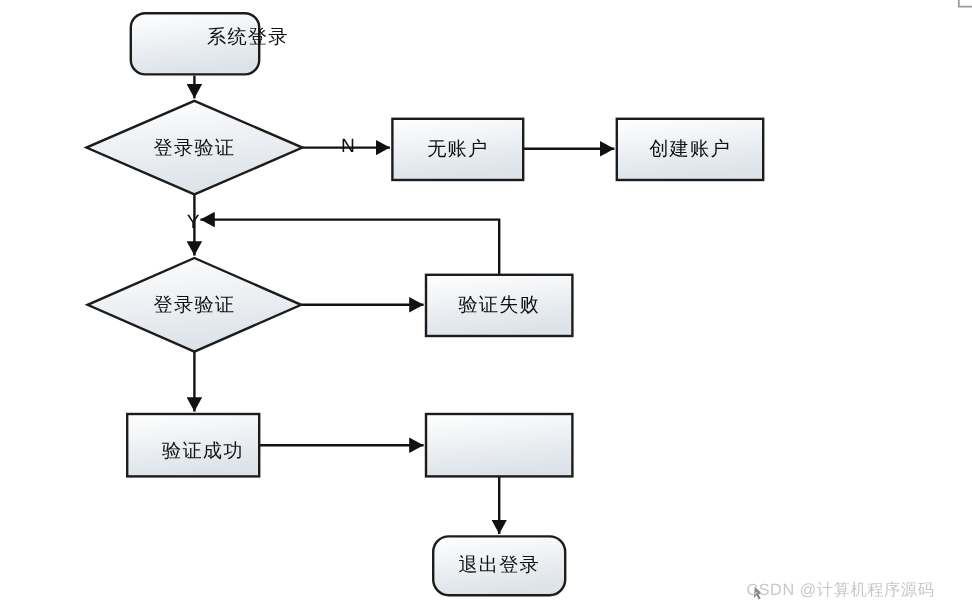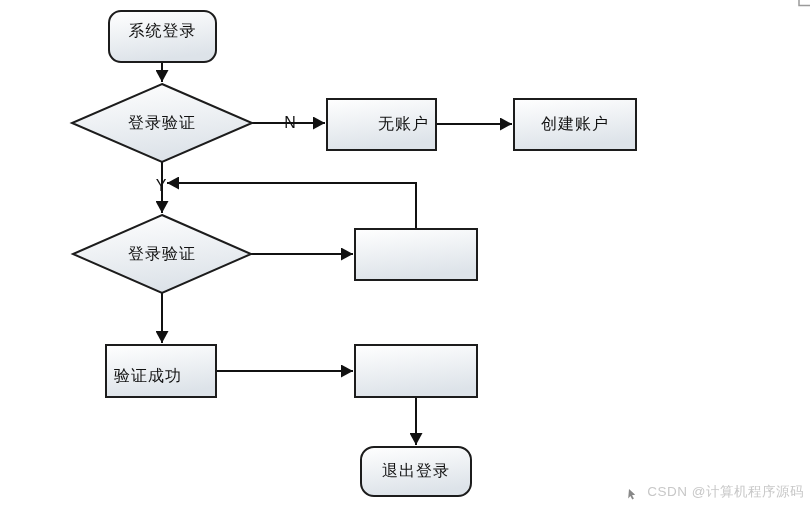--- a/index.html
+++ b/index.html
@@ -34,21 +34,20 @@
   }
   .watermark {
     position: absolute;
     left: 622px;
     top: 483px;
     width: 182px;
     height: 18px;
     font-size: 13.5px;
     color: #c8c8c8;
     letter-spacing: 0.5px;
-    text-align: right;
     white-space: nowrap;
   }
 </style>
 </head>
 <body>
 
 <div class="stage">
 
   <svg width="810" height="507" viewBox="0 0 810 507">
     <defs>
@@ -83,32 +82,33 @@
       <rect x="106" y="345" width="110" height="52"></rect>
       <rect x="355" y="345" width="122" height="52"></rect>
       <rect x="361" y="447" width="110" height="49" rx="13" ry="13"></rect>
     </g>
 
     <polyline points="799,0 799,5.5 810,5.5" stroke="#9b9b9b" stroke-width="1.5" fill="none"></polyline>
 
     <path d="M629,489 l6.2,5.8 l-3.2,0.4 l1.9,3.4 l-1.6,0.9 l-1.9,-3.4 l-2.2,2.4 z" fill="#888888"></path>
   </svg>
 
-  <div class="label" style="left:108px; top:10px; width:109px; height:42px;">系统登录</div>
+  <div class="label" style="left:108px; top:10px; width:109px; height:42px;padding-left:44px;">系统登录</div>
 
   <div class="label" style="left:72px; top:84px; width:180px; height:78px;">登录验证</div>
 
-  <div class="label" style="left:326px; top:98px; width:111px; height:53px;margin-left:22px;">无账户</div>
+  <div class="label" style="left:326px; top:98px; width:111px; height:53px;">无账户</div>
 
   <div class="label" style="left:73px; top:215px; width:178px; height:78px;">登录验证</div>
 
   <div class="label" style="left:513px; top:98px; width:124px; height:53px;">创建账户</div>
 
+  <div class="label" style="left:354px; top:228px; width:124px; height:53px;">验证失败</div>
 
-  <div class="label" style="left:92px; top:344px; width:112px; height:64px;">验证成功</div>
+  <div class="label" style="left:113px; top:344px; width:112px; height:64px;">验证成功</div>
 
 
   <div class="label" style="left:360px; top:446px; width:112px; height:51px;">退出登录</div>
 
   <div class="edge-label" style="left:280px; top:113px; width:20px; height:20px;">N</div>
 
   <div class="edge-label" style="left:151px; top:176px; width:20px; height:20px;">Y</div>
 
   <div class="watermark">CSDN @计算机程序源码</div>
 

